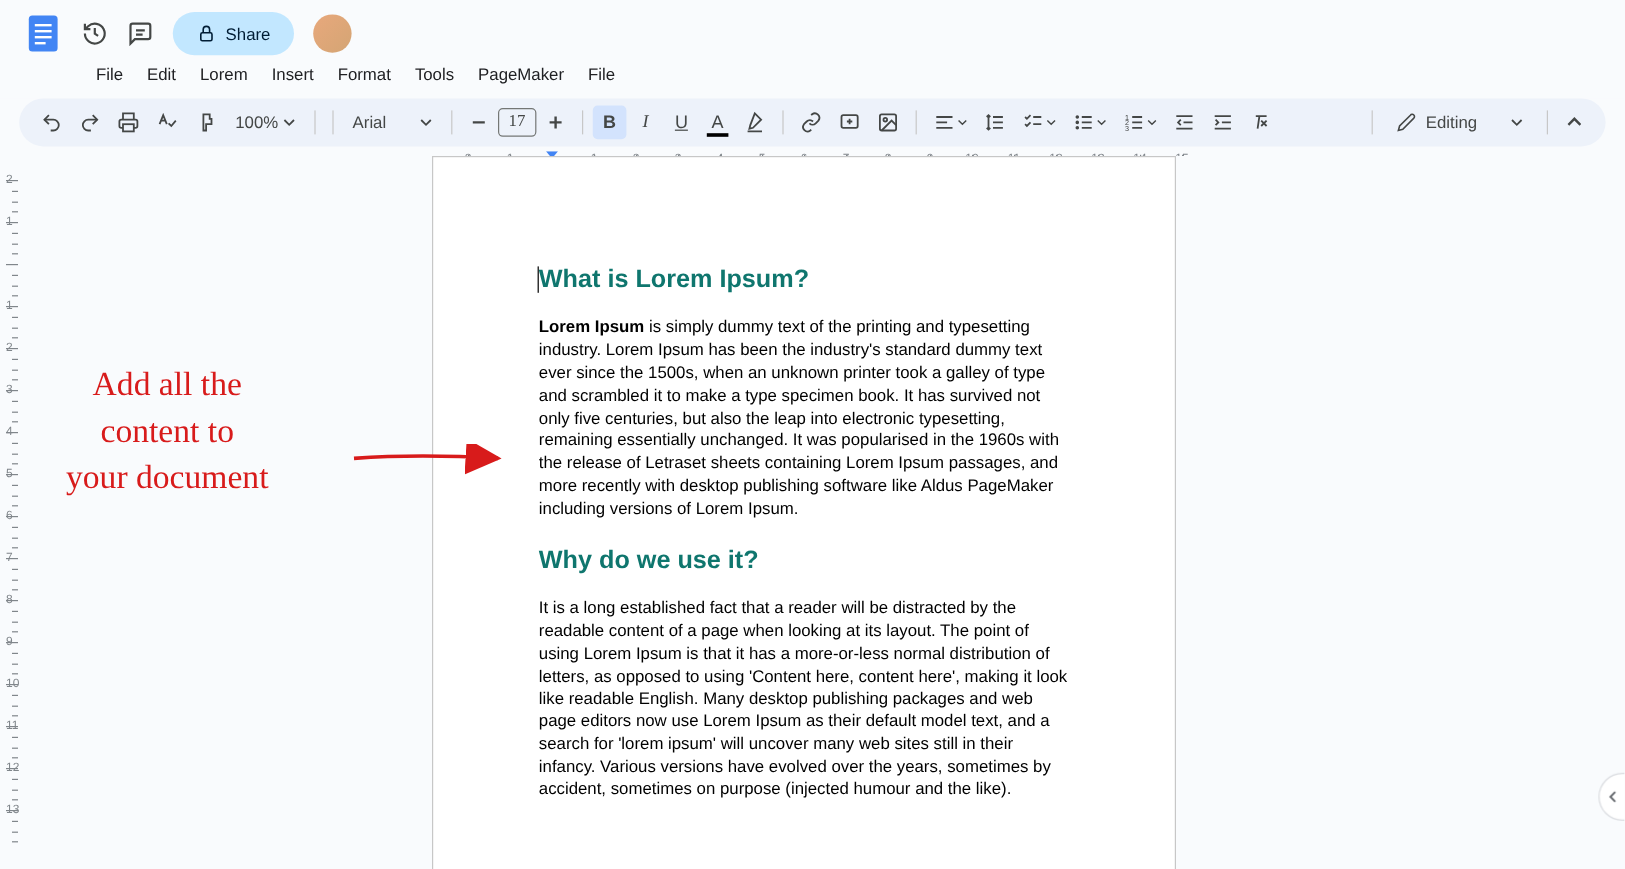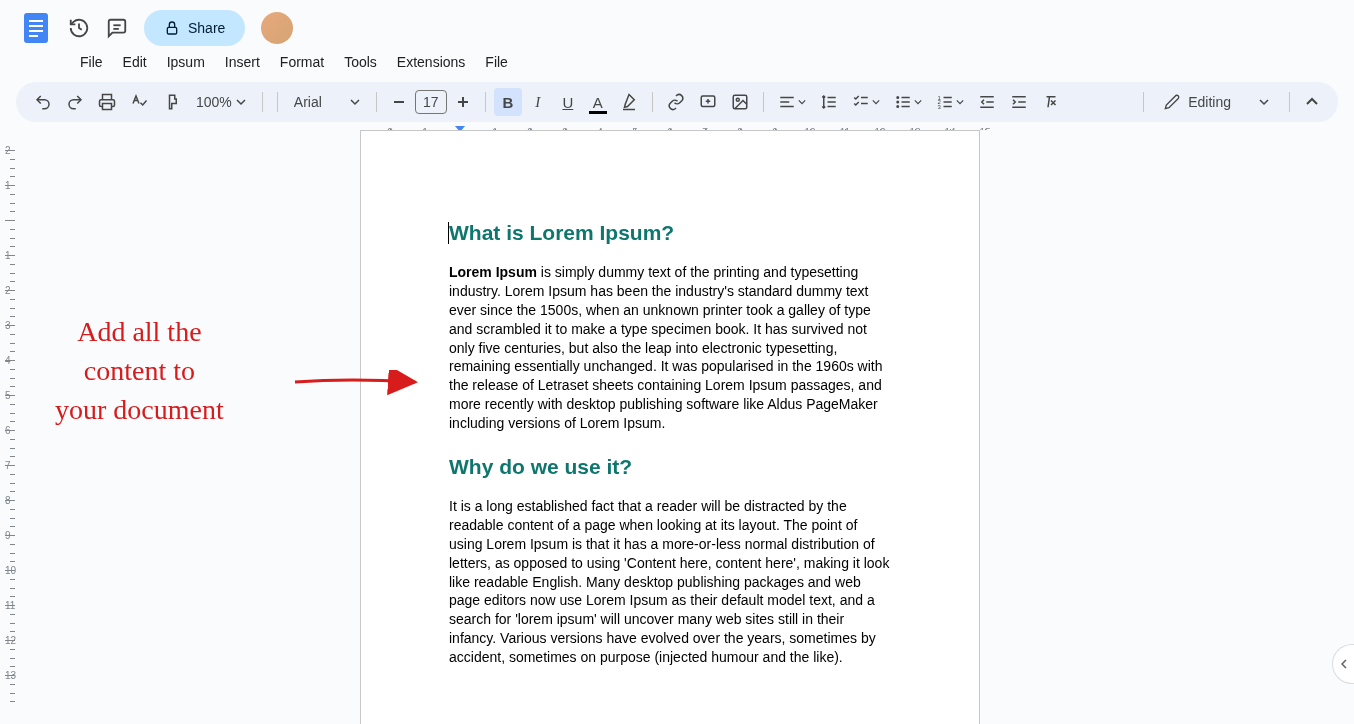--- a/index.html
+++ b/index.html
@@ -19,21 +19,21 @@
     .avatar { width: 32px; height: 32px; border-radius: 50%; background: linear-gradient(135deg, #e8a87c, #d4a574); }
     
     .menu-bar { display: flex; gap: 4px; padding: 2px 0 8px 56px; }
     .menu-item { padding: 4px 8px; font-size: 14px; color: #202124; cursor: pointer; border-radius: 4px; }
     
     .toolbar { background: #edf2fa; border-radius: 24px; margin: 0 16px; padding: 4px 12px; display: flex; align-items: center; gap: 2px; height: 40px; }
     .tb-btn { background: none; border: none; padding: 6px; cursor: pointer; color: #444746; border-radius: 4px; display: flex; align-items: center; justify-content: center; min-width: 28px; height: 28px; }
     .tb-btn.active { background: #d3e3fd; }
     .tb-sep { width: 1px; height: 20px; background: #c7c7c7; margin: 0 6px; }
     .tb-dropdown { display: flex; align-items: center; gap: 4px; padding: 4px 8px; cursor: pointer; font-size: 14px; color: #444746; border-radius: 4px; }
-    .font-size-box { border: 1px solid #747775; border-radius: 4px; width: 32px; height: 24px; display: flex; align-items: center; justify-content: center; font-size: 14px; color: #444746; }
+    .font-size-box { border: 1px solid #747775; border-radius: 4px; width: 32px; height: 24px; display: flex; align-items: center; justify-content: center; font-size: 14px; color: #444746; font-family: Liberation Serif, serif; }
     .text-color-btn { position: relative; }
     .text-color-underline { position: absolute; bottom: 2px; left: 50%; transform: translateX(-50%); width: 18px; height: 3px; background: #000; }
     .toolbar-spacer { flex: 1; }
     .editing-btn { display: flex; align-items: center; gap: 8px; padding: 6px 12px; border-radius: 4px; cursor: pointer; }
     
     .ruler-h { height: 16px; background: #f9fbfd; position: relative; margin: 4px 16px 0 32px; overflow: hidden; }
     .ruler-h-inner { position: absolute; left: 340px; right: 0; height: 100%; }
     .ruler-tick { position: absolute; top: 8px; width: 1px; height: 5px; background: #80868b; }
     .ruler-tick.major { top: 3px; height: 10px; }
     .ruler-num { position: absolute; top: 1px; font-size: 10px; color: #80868b; transform: translateX(-50%); }
@@ -44,21 +44,21 @@
     .ruler-v-num { position: absolute; left: 3px; font-size: 10px; color: #80868b; transform: translateY(-50%); }
     
     .canvas { position: absolute; left: 20px; top: 130px; right: 0; bottom: 0; overflow: auto; background: #f9fbfd; }
     .page { width: 620px; min-height: 800px; background: #fff; margin-left: 340px; border: 1px solid #c7c7c7; padding: 90px 88px 60px 88px; font-family: Arial, sans-serif; }
     .page h2 { font-size: 21px; font-weight: bold; color: #0f766e; margin-bottom: 18px; }
     .page h2.second { margin-top: 22px; }
     .page p { font-size: 14px; line-height: 1.35; color: #000; }
     .page strong { font-weight: bold; }
     .cursor-mark { display: inline-block; width: 0; border-left: 1px solid #000; height: 22px; vertical-align: text-bottom; margin-left: -1px; }
     
-    .annotation { position: absolute; left: 55px; top: 312px; color: #d81b1b; font-family: 'Comic Sans MS', cursive; font-size: 28px; line-height: 1.4; z-index: 10; text-align: center; font-weight: 500; }
+    .annotation { position: absolute; left: 55px; top: 301px; color: #d81b1b; font-family: 'Comic Sans MS', cursive; font-size: 28px; line-height: 1.4; z-index: 10; text-align: center; font-weight: 500; }
     .annotation-arrow { position: absolute; left: 290px; top: 370px; z-index: 10; }
     
     .side-tab { position: absolute; right: 0; bottom: 40px; width: 22px; height: 40px; background: #fff; border: 1px solid #dadce0; border-right: none; border-radius: 20px 0 0 20px; display: flex; align-items: center; justify-content: center; cursor: pointer; }
     
     svg { display: block; }
   </style>
 </head>
 <body>
 
 <div class="header">
@@ -93,25 +93,25 @@
             <path d="M8 11V7a4 4 0 0 1 8 0v4"></path>
           </svg>
         <span>Share</span>
       </button>
       <div class="avatar"></div>
     </div>
   </div>
   <div class="menu-bar">
     <span class="menu-item">File</span>
     <span class="menu-item">Edit</span>
-    <span class="menu-item">Ipsum</span>
+    <span class="menu-item">Lorem</span>
     <span class="menu-item">Insert</span>
     <span class="menu-item">Format</span>
     <span class="menu-item">Tools</span>
-    <span class="menu-item">Extensions</span>
+    <span class="menu-item">PageMaker</span>
     <span class="menu-item">File</span>
   </div>
 </div>
 
 <div class="toolbar">
   <button class="tb-btn">
       <svg width="18" height="18" viewBox="0 0 24 24" fill="none" stroke="#444746" stroke-width="2">
         <path d="M9 14L4 9l5-5"></path>
         <path d="M4 9h10a6 6 0 0 1 0 12h-3"></path>
       </svg>

